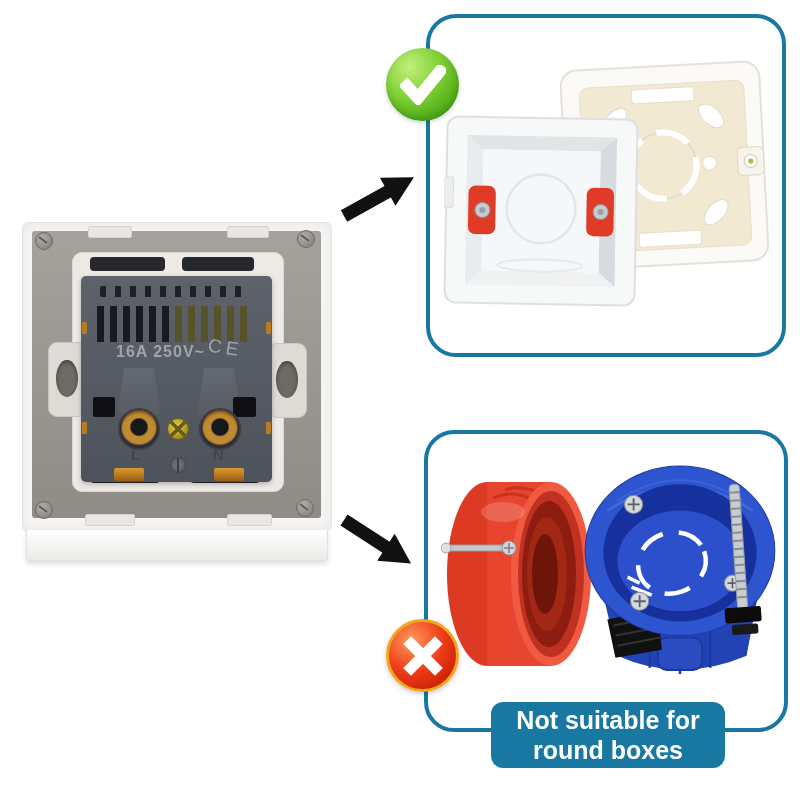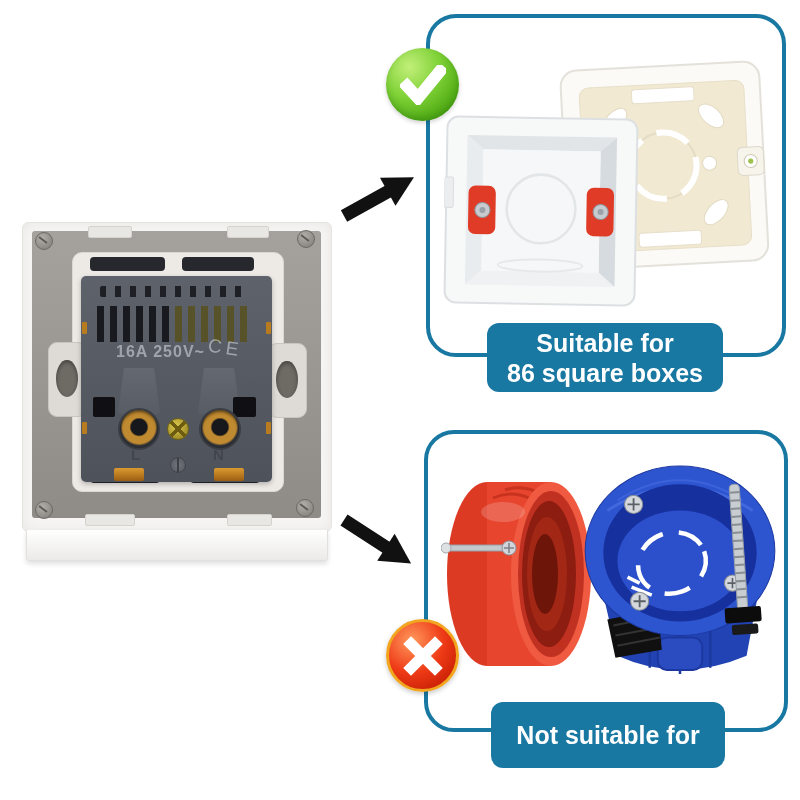--- a/index.html
+++ b/index.html
@@ -166,24 +166,20 @@
     <g>
       <rect x="24" y="70" width="27" height="48" rx="7" fill="#e03b27"></rect>
       <circle cx="38" cy="94" r="7.5" fill="#c7cbd0" stroke="#8d949b"></circle>
       <circle cx="38" cy="94" r="3" fill="#9aa1a8"></circle>
       <rect x="141" y="70" width="27" height="48" rx="7" fill="#e03b27"></rect>
       <circle cx="155" cy="94" r="7.5" fill="#c7cbd0" stroke="#8d949b"></circle>
       <circle cx="155" cy="94" r="3" fill="#9aa1a8"></circle>
     </g>
   </svg>
 
-  <div class="abs plabel" style="left:487px;top:323px;width:236px;height:69px;">
-    <span>Suitable for</span>
-    <span>86 square boxes</span>
-  </div>
 
   <div class="abs badge badge-check" style="left:386px;top:48px;width:73px;height:73px;">
     <svg width="46" height="40" viewBox="0 0 46 40">
       <path d="M7 21 L18 33 L40 6" fill="none" stroke="#ffffff" stroke-width="12" stroke-linecap="square"></path>
     </svg>
   </div>
 
   <div class="abs panel" style="left:424px;top:430px;width:356px;height:294px;"></div>
 
   <svg class="abs" style="left:441px;top:468px;z-index:2;" width="162" height="210" viewBox="0 0 162 210">
@@ -230,20 +226,21 @@
     <g transform="rotate(-4 158 90)">
       <rect x="153" y="26" width="10" height="126" rx="4" fill="#c8cdd2" stroke="#9aa0a6"></rect>
       <path d="M153 34 H163 M153 42 H163 M153 50 H163 M153 58 H163 M153 66 H163 M153 74 H163 M153 82 H163 M153 90 H163 M153 98 H163 M153 106 H163 M153 114 H163 M153 122 H163 M153 130 H163 M153 138 H163" stroke="#888e94" stroke-width="2"></path>
       <rect x="140" y="148" width="36" height="15" rx="2" fill="#0c0c0c"></rect>
       <rect x="146" y="165" width="26" height="10" rx="2" fill="#1a1a1a"></rect>
     </g>
   </svg>
 
   <div class="abs plabel" style="left:491px;top:702px;width:234px;height:66px;align-items:center;">
     <span>Not suitable for</span>
+    <span>round boxes</span>
   </div>
 
   <div class="abs badge badge-x" style="left:386px;top:619px;width:67px;height:67px;">
     <svg width="40" height="40" viewBox="0 0 40 40">
       <path d="M8 8 L32 32 M32 8 L8 32" fill="none" stroke="#ffffff" stroke-width="11" stroke-linecap="square"></path>
     </svg>
   </div>
 
 </div>
 

